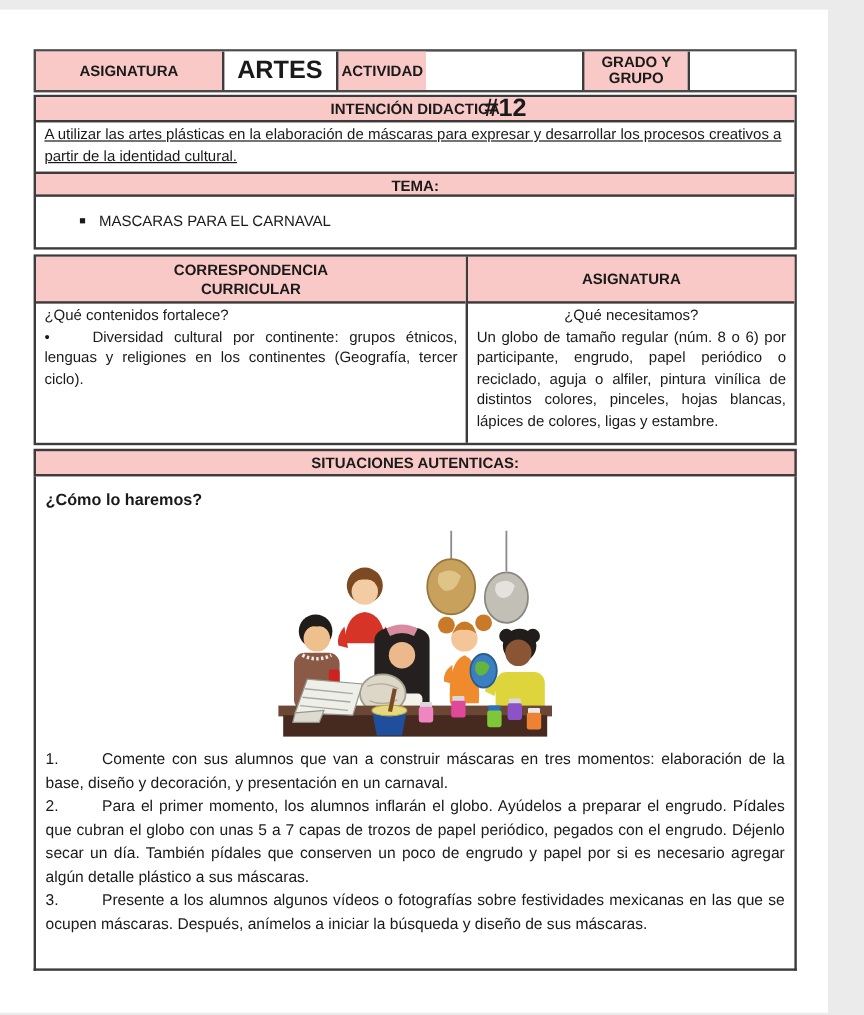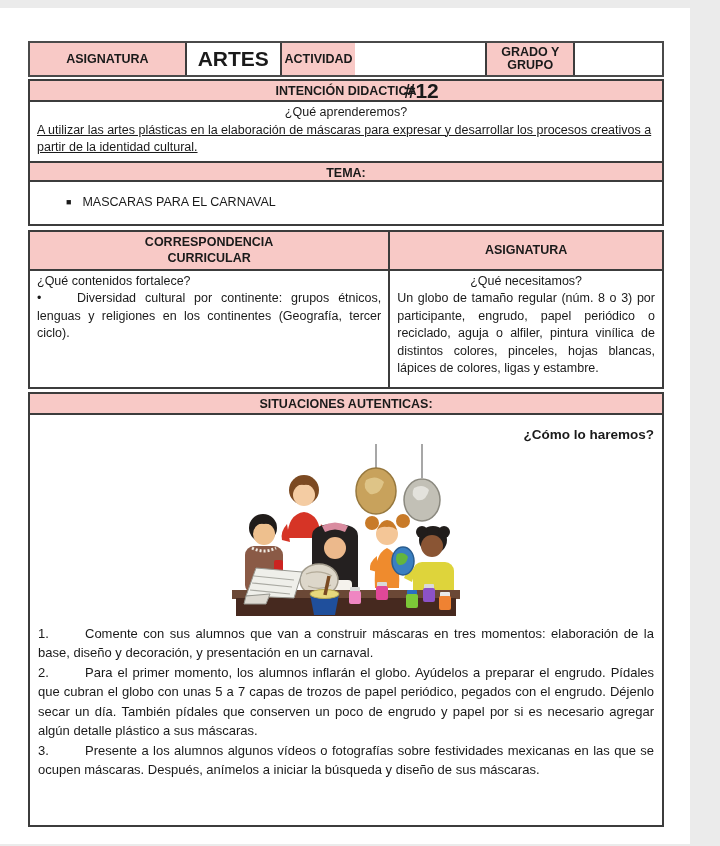--- a/index.html
+++ b/index.html
@@ -89,22 +89,22 @@
   
   .band.situaciones { margin-top: 3px; }
   .big-box {
     border: 2px solid #3c3c3c;
     border-top: none;
     padding: 12px 8px 0 8px;
     height: 412px;
     overflow: hidden;
   }
   .como {
-    text-align: right; font-weight: bold; font-size: 13.5px;
-    margin-bottom: 2px;
+    text-align: left; font-weight: bold; font-size: 13.5px;
+    margin-bottom: 18px;
   }
   .illustration-wrap { text-align: center; }
   .steps { margin-top: 4px; }
   .steps p {
     font-size: 13px;
     line-height: 19.5px;
     text-align: justify;
   }
   .steps .num { display: inline-block; width: 47px; }
 </style>
@@ -119,21 +119,20 @@
       <div class="cell big-value w-artes">ARTES</div>
       <div class="cell small-label pink w-activ">ACTIVIDAD</div>
       <div class="cell big-value w-num">#12</div>
       <div class="cell small-label pink w-grado">GRADO Y GRUPO</div>
       <div class="cell small-label w-blank"></div>
     </div>
 
     <div class="box">
       <div class="inner-band">INTENCIÓN DIDACTICA</div>
       <div class="qa">
-        <div class="q">¿Qué aprenderemos?</div>
         <div class="a">A utilizar las artes plásticas en la elaboración de máscaras para expresar y desarrollar los procesos creativos a partir de la identidad cultural.</div>
       </div>
       <div class="inner-band topline">TEMA:</div>
       <div class="tema-item-row">
         <span class="sq-bullet">■</span>
         <span>MASCARAS PARA EL CARNAVAL</span>
       </div>
     </div>
 
     <div class="two-col">
@@ -142,21 +141,21 @@
 CURRICULAR</div>
         <div class="col-body">
           <div class="q-left">¿Qué contenidos fortalece?</div>
           <div class="just"><span class="dot-bullet">•</span><span>Diversidad cultural por continente: grupos étnicos, lenguas y religiones en los continentes (Geografía, tercer ciclo).</span></div>
         </div>
       </div>
       <div class="col-right">
         <div class="col-head">ASIGNATURA</div>
         <div class="col-body">
           <div class="q-center">¿Qué necesitamos?</div>
-          <div class="just">Un globo de tamaño regular (núm. 8 o 3) por participante, engrudo, papel periódico o reciclado, aguja o alfiler, pintura vinílica de distintos colores, pinceles, hojas blancas, lápices de colores, ligas y estambre.</div>
+          <div class="just">Un globo de tamaño regular (núm. 8 o 6) por participante, engrudo, papel periódico o reciclado, aguja o alfiler, pintura vinílica de distintos colores, pinceles, hojas blancas, lápices de colores, ligas y estambre.</div>
         </div>
       </div>
     </div>
 
     <div class="band pink situaciones">SITUACIONES AUTENTICAS:</div>
 
     <div class="big-box">
       <div class="como">¿Cómo lo haremos?</div>
 
       <div class="illustration-wrap">

